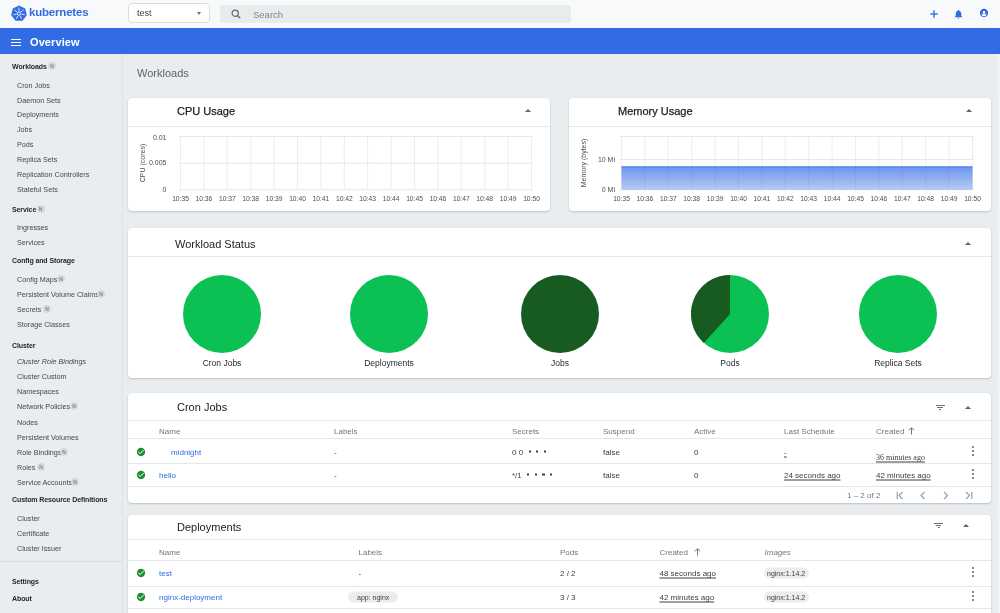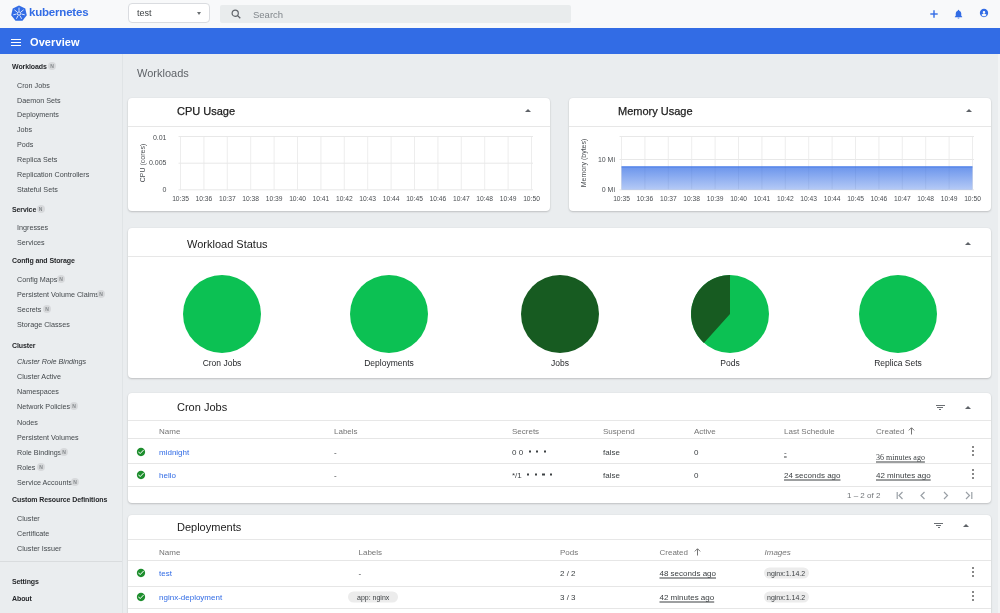--- a/index.html
+++ b/index.html
@@ -78,21 +78,21 @@
 <div class="navh" style="top:260.0px;">Config and Storage</div>
 <div class="navi" style="top:278.5px;">Config Maps</div>
 <div class="nbg" style="left:57px;top:278.5px;">N</div>
 <div class="navi" style="top:293.8px;">Persistent Volume Claims</div>
 <div class="nbg" style="left:97px;top:293.8px;">N</div>
 <div class="navi" style="top:309.3px;">Secrets</div>
 <div class="nbg" style="left:43px;top:309.3px;">N</div>
 <div class="navi" style="top:324.4px;">Storage Classes</div>
 <div class="navh" style="top:344.5px;">Cluster</div>
 <div class="navi" style="top:360.9px;font-style:italic;">Cluster Role Bindings</div>
-<div class="navi" style="top:376.1px;">Cluster Active</div>
+<div class="navi" style="top:376.1px;">Cluster Custom</div>
 <div class="navi" style="top:391.2px;">Namespaces</div>
 <div class="navi" style="top:406.4px;">Network Policies</div>
 <div class="nbg" style="left:70px;top:406.4px;">N</div>
 <div class="navi" style="top:421.5px;">Nodes</div>
 <div class="navi" style="top:436.6px;">Persistent Volumes</div>
 <div class="navi" style="top:451.8px;">Role Bindings</div>
 <div class="nbg" style="left:60px;top:451.8px;">N</div>
 <div class="navi" style="top:466.9px;">Roles</div>
 <div class="nbg" style="left:37px;top:466.9px;">N</div>
 <div class="navi" style="top:482.1px;">Service Accounts</div>
@@ -197,21 +197,21 @@
     <text x="380.1" y="74.5" font-size="6.7" fill="#4a4e52" text-anchor="middle">10:49</text>
     <line x1="403.5" y1="10.5" x2="403.5" y2="63.8" stroke="#e8e8e8" stroke-width="0.8"></line>
     <text x="403.5" y="74.5" font-size="6.7" fill="#4a4e52" text-anchor="middle">10:50</text>
     <path d="M52.5,40.8 L403.5,40.8 L403.5,63.8 L52.5,63.8 Z" fill="url(#gmem)"></path>
     <line x1="52.5" y1="40.8" x2="403.5" y2="40.8" stroke="#326ce5" stroke-width="1" stroke-opacity="0.85"></line>
     <text x="46" y="35.9" font-size="7" fill="#4a4e52" text-anchor="end">10 Mi</text>
     <text x="46" y="66.2" font-size="7" fill="#4a4e52" text-anchor="end">0 Mi</text>
     <text x="17" y="37" font-size="7" fill="#4a4e52" text-anchor="middle" transform="rotate(-90 17 37)">Memory (bytes)</text>
   </svg>
 <div class="card" style="left:128px;top:227.5px;width:863px;height:150px;"></div>
-<div class="ct" style="left:147px;top:238px;text-align:center;">Workload Status</div>
+<div class="ct" style="left:135px;top:238px;text-align:center;">Workload Status</div>
 <div class="caret" style="left:965px;top:242px;border-bottom-color:#5f6368;"></div>
 <div class="hl" style="left:128px;top:256px;width:863px;"></div>
 <div class="abs" style="left:183.0px;top:274.5px;width:78.0px;height:78.0px;border-radius:50%;background:#0cc153;"></div>
 <div class="pielbl" style="left:222px;top:363px;">Cron Jobs</div>
 <div class="abs" style="left:350.0px;top:274.5px;width:78.0px;height:78.0px;border-radius:50%;background:#0cc153;"></div>
 <div class="pielbl" style="left:389px;top:363px;">Deployments</div>
 <div class="abs" style="left:521.0px;top:274.5px;width:78.0px;height:78.0px;border-radius:50%;background:#175b21;"></div>
 <div class="pielbl" style="left:560px;top:363px;">Jobs</div>
 <svg class="abs" style="left:691.0px;top:274.5px;" width="78" height="78" viewBox="0 0 78 78">
 <circle cx="39" cy="39" r="39" fill="#0cc153"></circle>
@@ -235,21 +235,21 @@
 <div class="th" style="left:784px;top:430.5px;">Last Schedule</div>
 <div class="th" style="left:876px;top:430.5px;">Created</div>
 <svg class="abs" style="left:908px;top:427px;" width="7" height="8" viewBox="0 0 7 8">
     <line x1="3.5" y1="1" x2="3.5" y2="7.5" stroke="#757575" stroke-width="1"></line>
     <path d="M0.8,3.4 L3.5,0.7 L6.2,3.4" fill="none" stroke="#757575" stroke-width="1"></path>
   </svg>
 <div class="hl" style="left:128px;top:438px;width:863px;background:#e6e6e6;"></div>
 <svg class="abs" style="left:135.5px;top:446.5px;" width="10" height="10" viewBox="0 0 24 24">
     <path fill="#1e8e2e" d="M12 2C6.48 2 2 6.48 2 12s4.48 10 10 10 10-4.48 10-10S17.52 2 12 2zm-2 15l-5-5 1.41-1.41L10 14.17l7.59-7.59L19 8l-9 9z"></path>
   </svg>
-<div class="lnk" style="left:159px;top:451.5px;">midnight</div>
+<div class="lnk" style="left:171px;top:451.5px;">midnight</div>
 <div class="td" style="left:334px;top:451.5px;">-</div>
 <div class="td" style="left:512px;top:451.5px;">0 0<i class="dot"></i><i class="dot"></i><i class="dot"></i></div>
 <div class="td" style="left:603px;top:451.5px;">false</div>
 <div class="td" style="left:694px;top:451.5px;">0</div>
 <div class="td ago" style="left:784px;top:451.5px;">-</div>
 <div class="td ago" style="left:876px;top:457px;font-family:Liberation Serif, serif;">36 minutes ago</div>
 <div class="dots" style="left:972px;top:451.5px;">
     <i></i>
     <i></i>
     <i></i>

